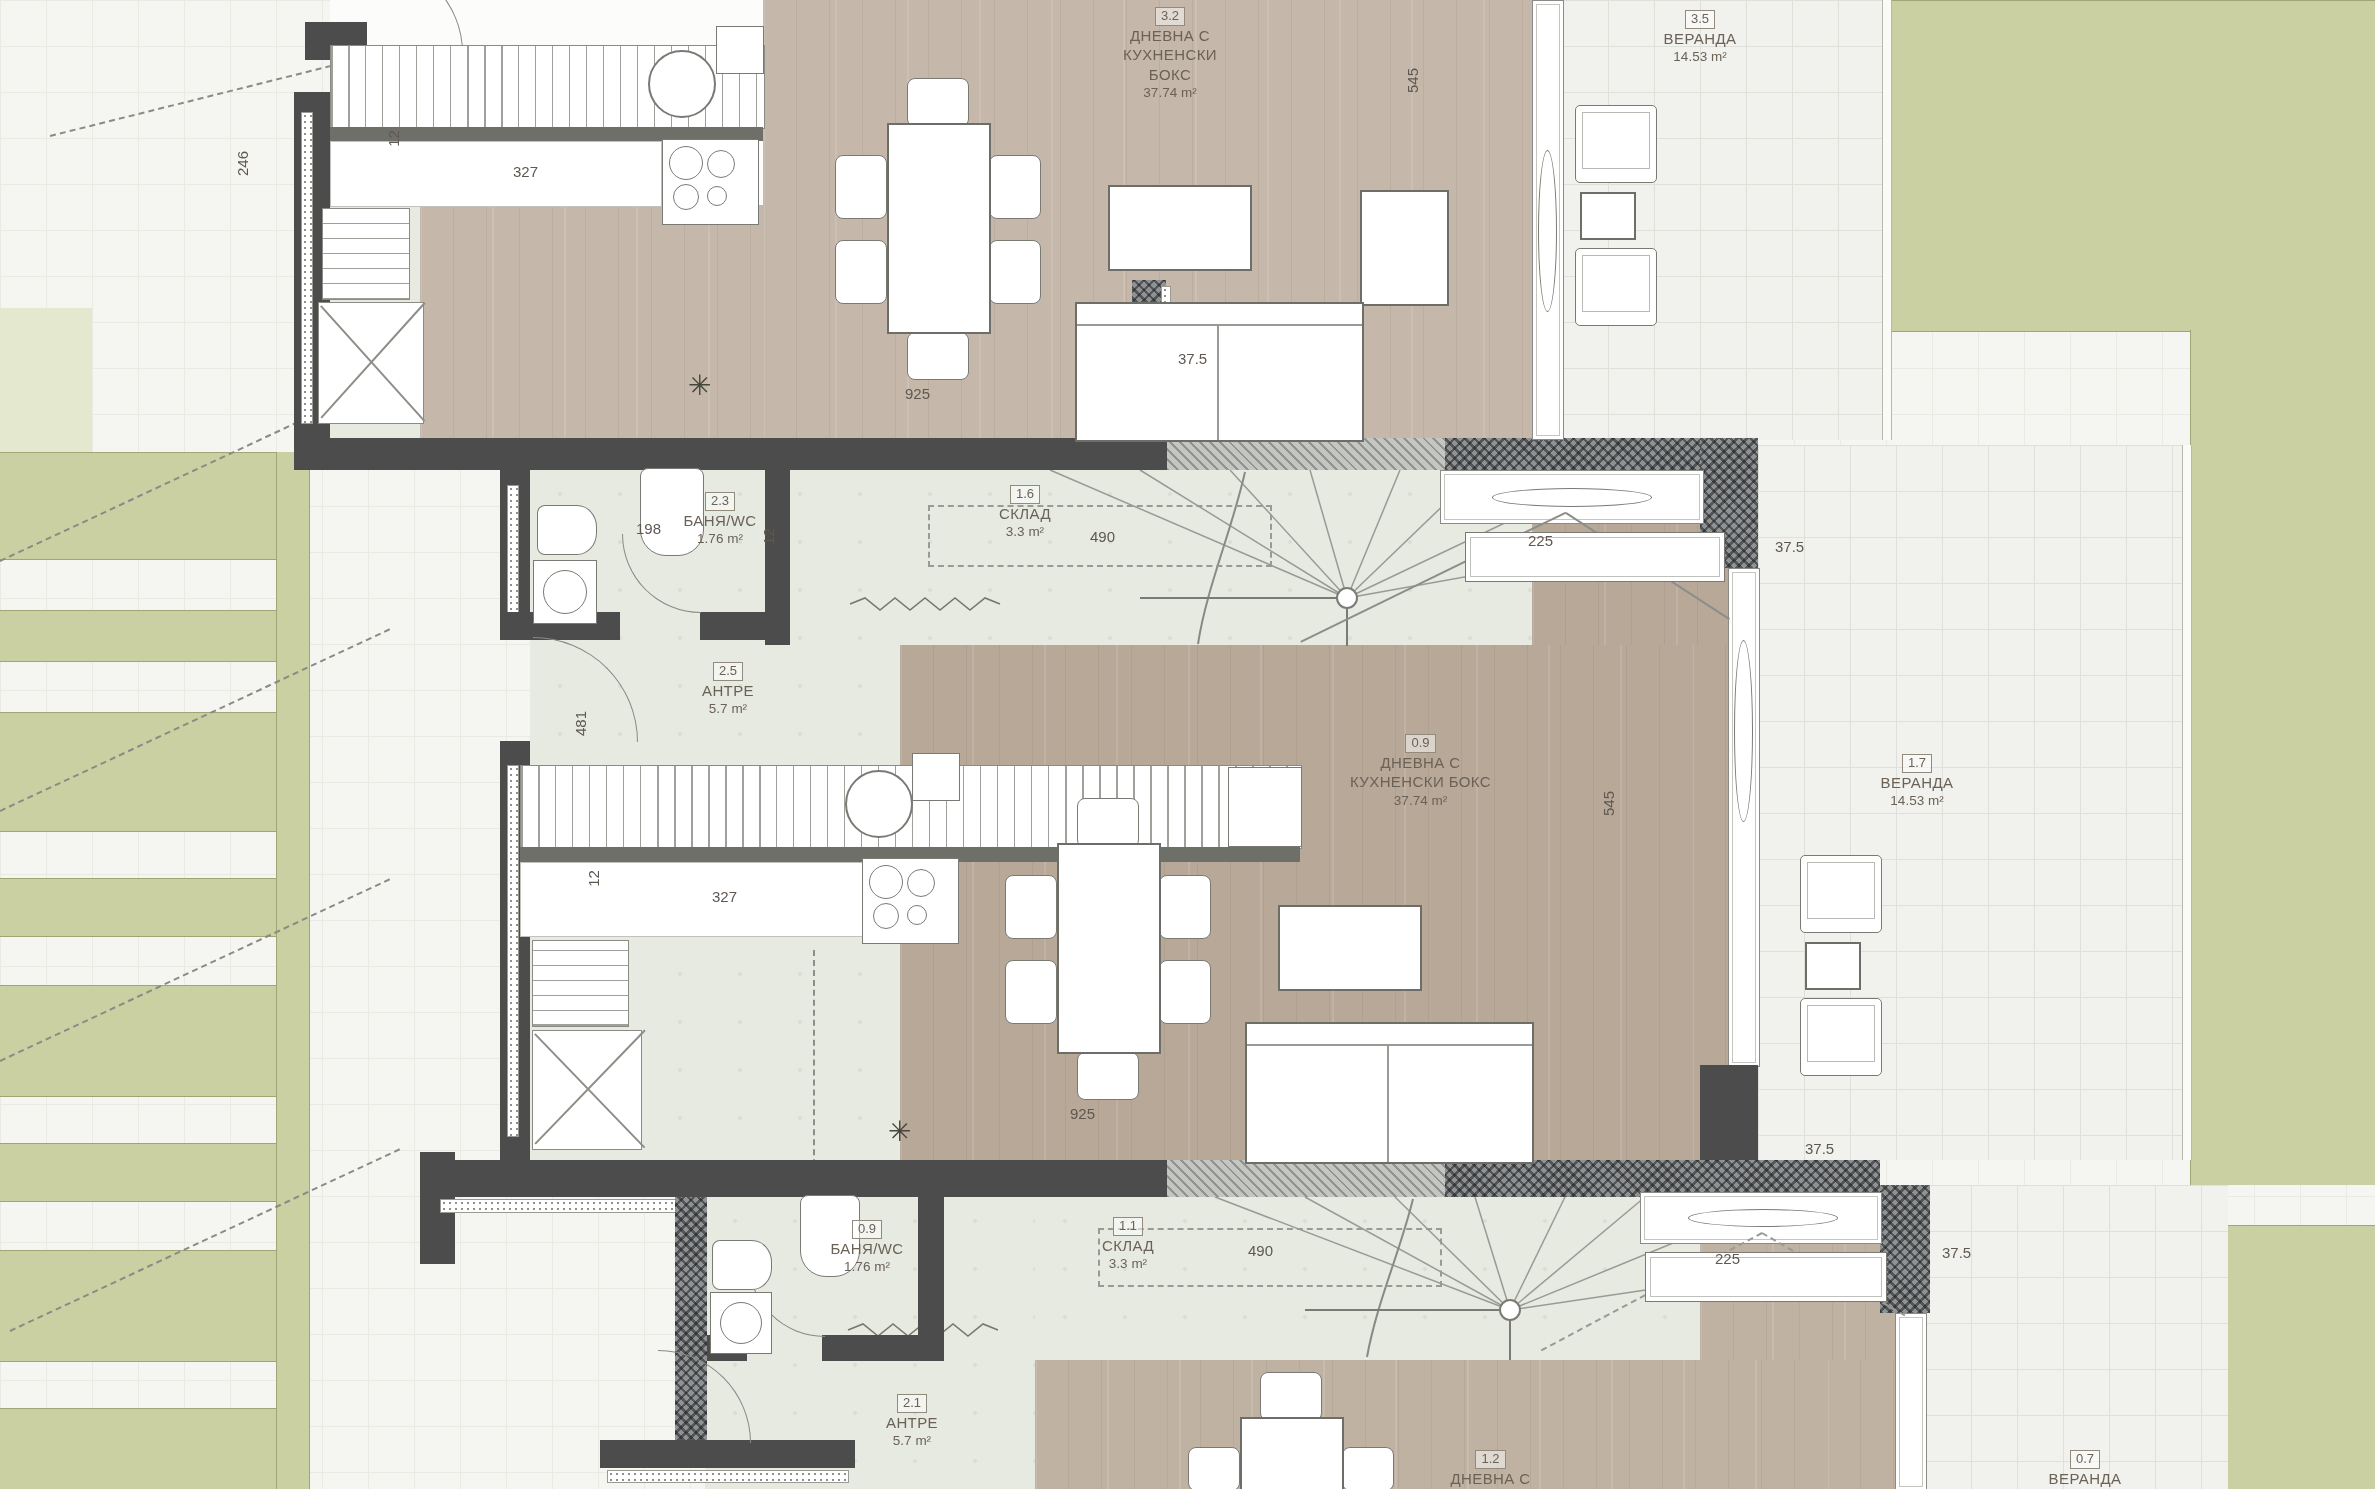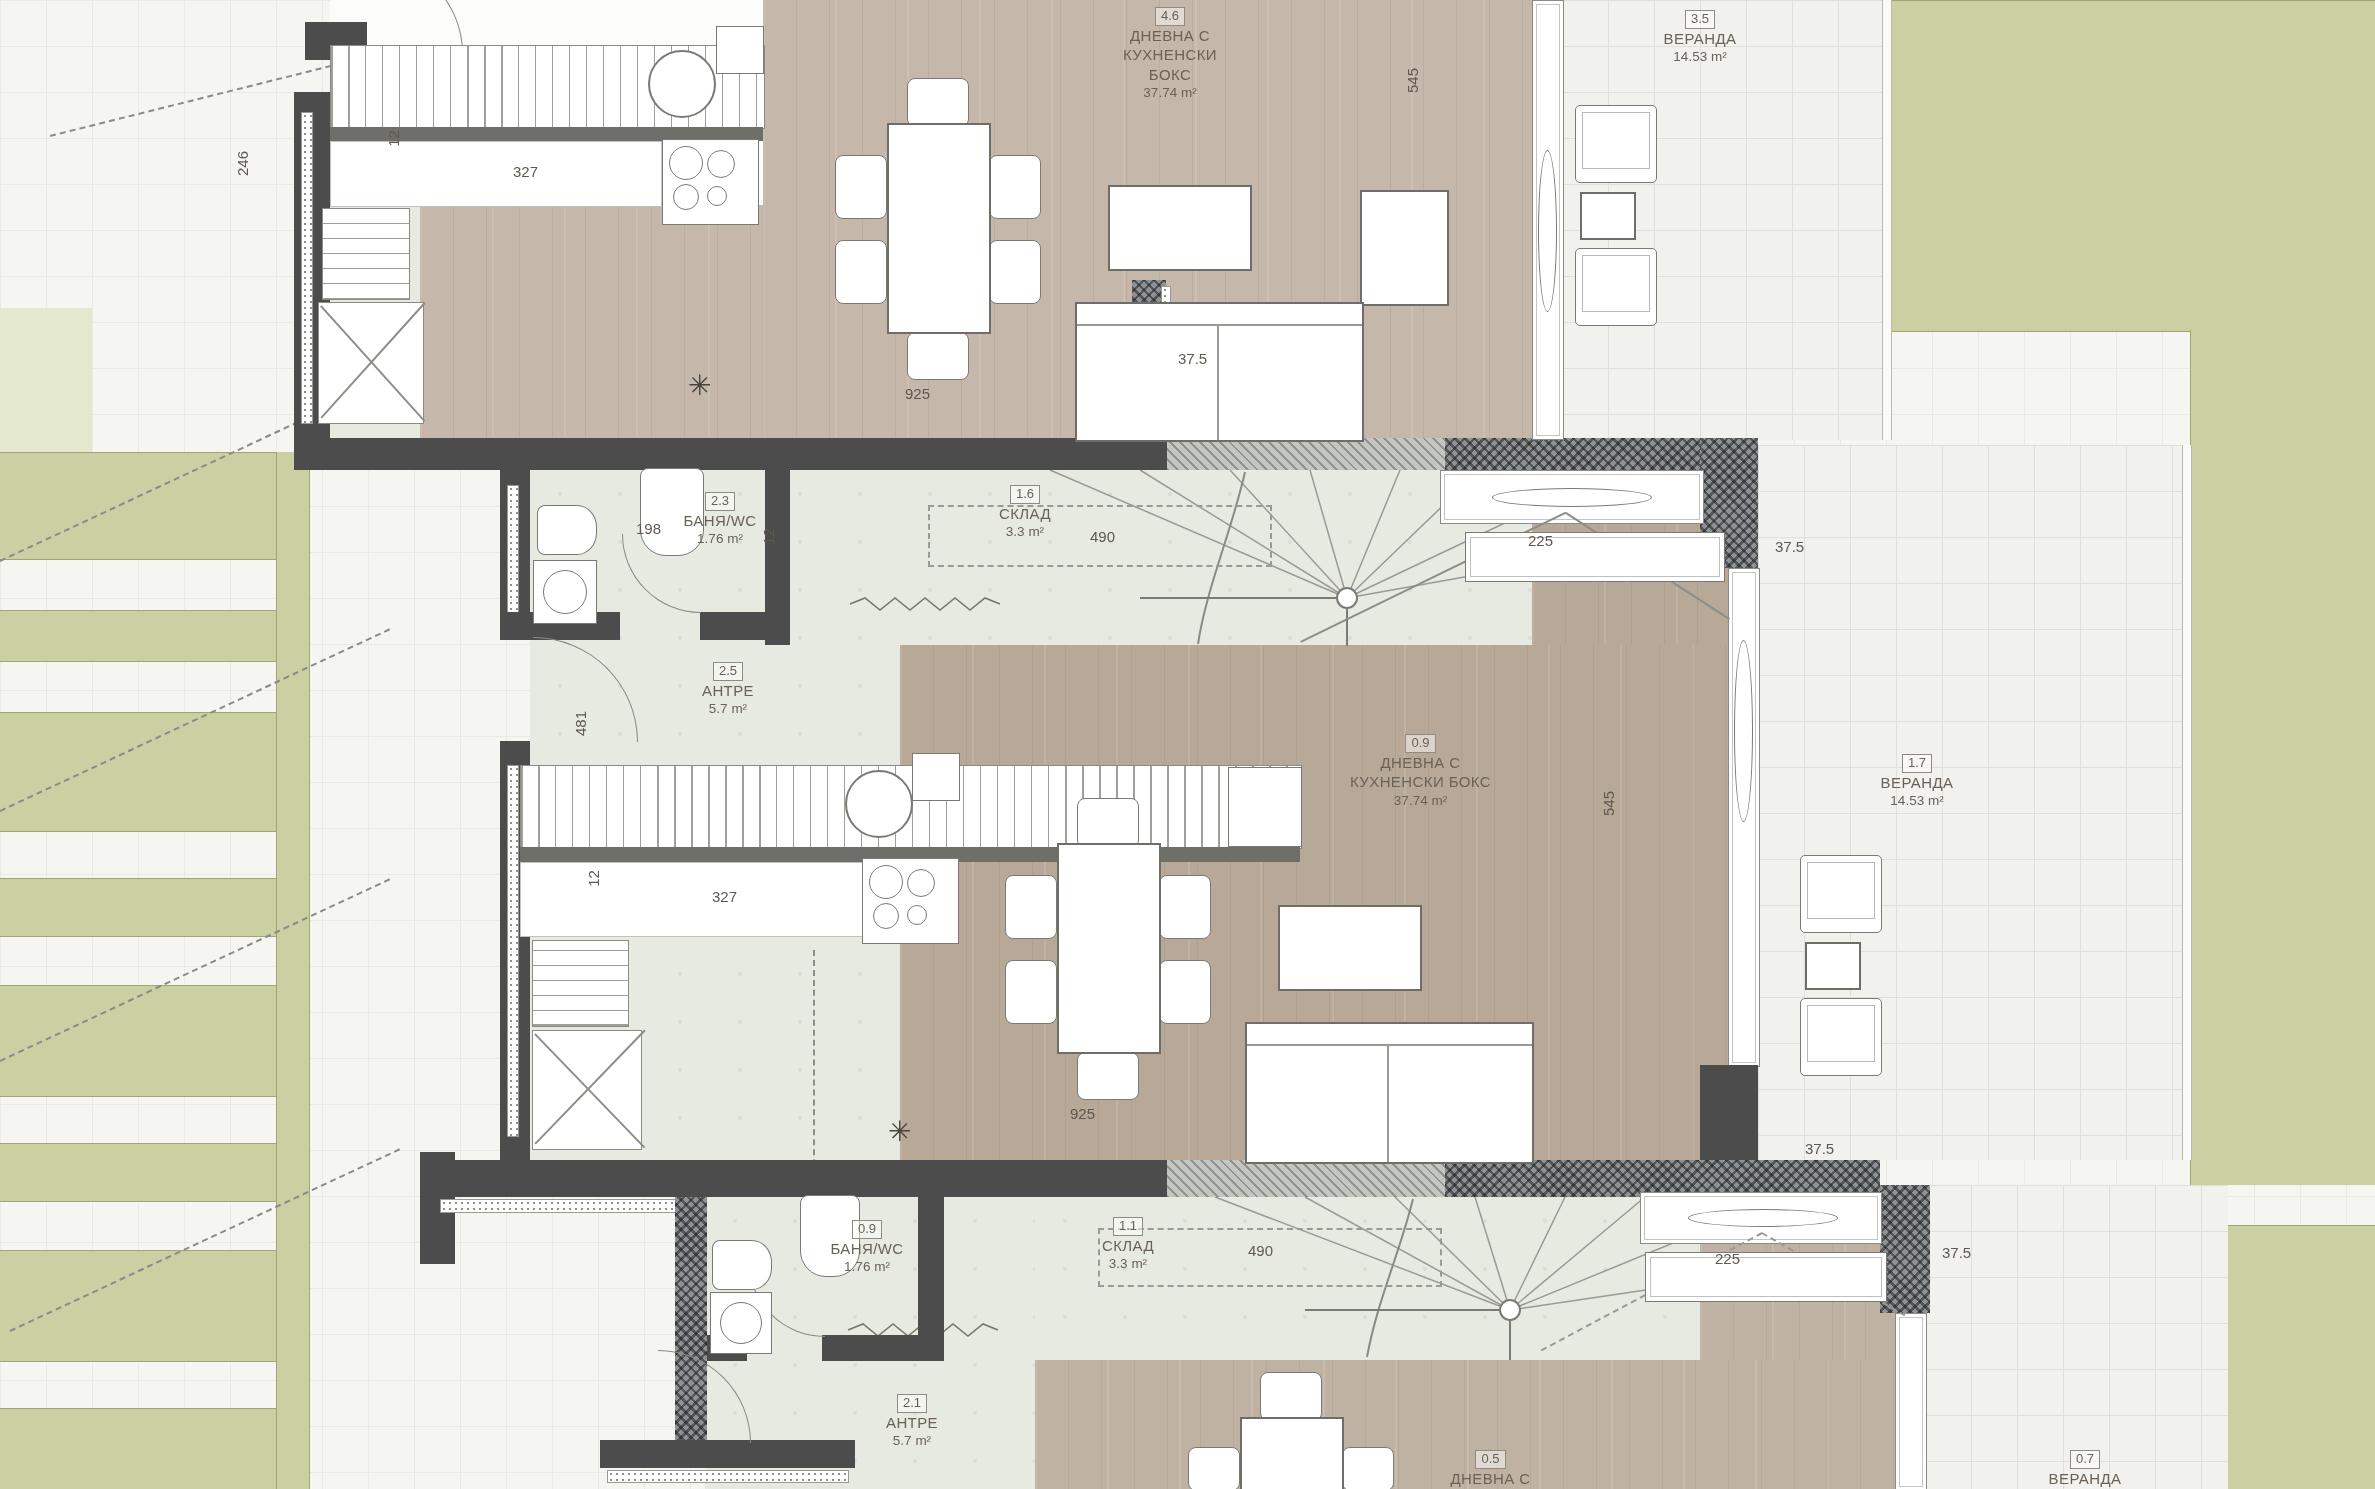--- a/index.html
+++ b/index.html
@@ -294,21 +294,21 @@
   <div class="abs ctbl" style="left:1580px;top:192px;width:52px;height:44px"></div>
   <div class="abs armch" style="left:1575px;top:248px;width:80px;height:76px"></div>
   <div class="abs armch" style="left:1800px;top:855px;width:80px;height:76px"></div>
   <div class="abs ctbl" style="left:1805px;top:942px;width:52px;height:44px"></div>
   <div class="abs armch" style="left:1800px;top:998px;width:80px;height:76px"></div>
 
   <div class="abs star" style="left:688px;top:372px">✳</div>
   <div class="abs star" style="left:888px;top:1118px">✳</div>
 
   <div class="abs rl" style="left:1100px;top:5px;width:140px">
-    <div><span class="num">4.6</span></div>
+    <div><span class="num">3.2</span></div>
     <div class="nm">ДНЕВНА С</div>
     <div class="nm">КУХНЕНСКИ БОКС</div>
     <div class="ar">37.74 m²</div>
   </div>
   <div class="abs rl" style="left:1645px;top:8px;width:110px">
     <div><span class="num">3.5</span></div>
     <div class="nm">ВЕРАНДА</div>
     <div class="ar">14.53 m²</div>
   </div>
   <div class="abs rl" style="left:660px;top:490px;width:120px">
@@ -346,21 +346,21 @@
     <div><span class="num">1.1</span></div>
     <div class="nm">СКЛАД</div>
     <div class="ar">3.3 m²</div>
   </div>
   <div class="abs rl" style="left:862px;top:1392px;width:100px">
     <div><span class="num">2.1</span></div>
     <div class="nm">АНТРЕ</div>
     <div class="ar">5.7 m²</div>
   </div>
   <div class="abs rl" style="left:1418px;top:1448px;width:145px">
-    <div><span class="num">0.5</span></div>
+    <div><span class="num">1.2</span></div>
     <div class="nm">ДНЕВНА С</div>
   </div>
   <div class="abs rl" style="left:2030px;top:1448px;width:110px">
     <div><span class="num">0.7</span></div>
     <div class="nm">ВЕРАНДА</div>
   </div>
 
   <div class="abs dim" style="left:513px;top:163px">327</div>
   <div class="abs dim dimv" style="left:385px;top:130px">12</div>
   <div class="abs dim dimv" style="left:230px;top:155px">246</div>

